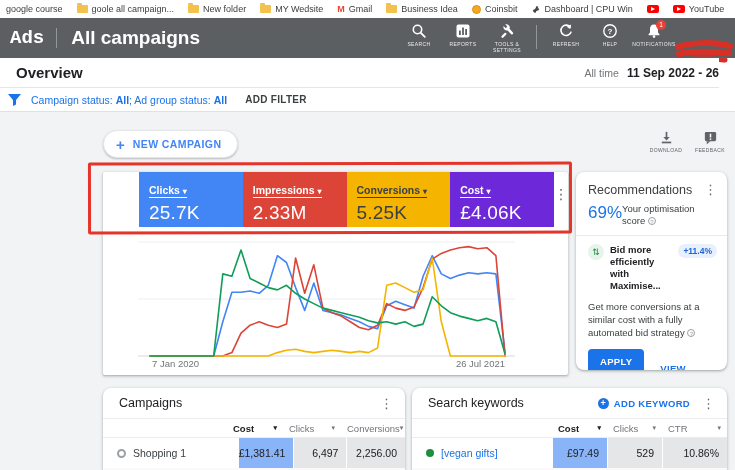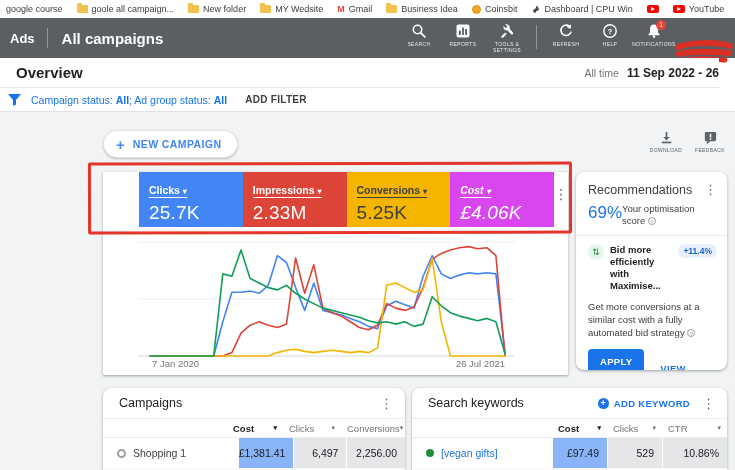--- a/index.html
+++ b/index.html
@@ -18,23 +18,23 @@
   .ic-gmail { color:#ea4335; font-weight:bold; font-size:9px; line-height:9px; }
   .ic-coin { width:9px; height:9px; border-radius:50%; background:#f5a623; border:1px solid #e08e0b; }
   .ic-runner { width:9px; height:9px; border-radius:2px; background:#fff; position:relative; }
   .ic-runner::before { content:""; position:absolute; left:4px; top:1px; width:2px; height:7px; background:#444; transform:rotate(25deg); }
   .ic-runner::after { content:""; position:absolute; left:2px; top:4px; width:6px; height:2px; background:#444; transform:rotate(-20deg); }
   .ic-yt { width:12px; height:8px; background:#f00; border-radius:2px; position:relative; }
   .ic-yt::after { content:""; position:absolute; left:4.5px; top:2px; border-left:4px solid #fff; border-top:2px solid transparent; border-bottom:2px solid transparent; }
   
   .appbar { position:absolute; left:0; top:18px; width:735px; height:40px; background:#5c5f62;
     display:flex; align-items:center; color:#fff; }
-  .brand { font-size:13px; font-weight:bold; padding:0 12px 0 10px; }
+  .brand { font-size:19px; font-weight:bold; padding:0 12px 0 10px;font-family:Liberation Mono, monospace; }
   .appbar-divider { width:1px; height:20px; background:rgba(255,255,255,.35); }
-  .app-title { font-size:15px; font-weight:bold; padding-left:14px; }
+  .app-title { font-size:19px; font-weight:bold; padding-left:14px; }
   .appbar-right { position:absolute; right:62px; top:5px; display:flex; gap:6px; align-items:flex-start; }
   .abtn { width:38px; display:flex; flex-direction:column; align-items:center; gap:2px; cursor:pointer; position:relative; }
   .abtn .lbl { font-size:5px; letter-spacing:.4px; color:#e8eaed; text-align:center; line-height:6px; }
   .abtn svg { display:block; }
   .vdiv { width:1px; height:24px; background:rgba(255,255,255,.35); margin:2px 4px 0; }
   .badge { position:absolute; top:-3px; left:21px; min-width:10px; height:10px; border-radius:5px;
     background:#e94235; color:#fff; font-size:6.5px; line-height:10px; text-align:center; padding:0 2px; }
   .scribble { position:absolute; right:2px; top:21px; }
   
   .overviewbar { position:absolute; left:0; top:58px; width:719px; height:30px; background:#fff;
@@ -278,21 +278,21 @@
       <div class="mvalue">25.7K</div>
     </div>
     <div class="mcard" style="background-color: rgb(219, 68, 55); color: rgb(255, 255, 255);">
       <span class="mlabel"><span>Impressions</span> <span class="caret">▾</span></span>
       <div class="mvalue">2.33M</div>
     </div>
     <div class="mcard" style="background-color: rgb(244, 180, 0); color: rgb(60, 64, 67);">
       <span class="mlabel"><span>Conversions</span> <span class="caret">▾</span></span>
       <div class="mvalue">5.25K</div>
     </div>
-    <div class="mcard" style="background-color: #d946ef; color: rgb(255, 255, 255); font-style: italic;">
+    <div class="mcard" style="background-color: #6d28d9; color: rgb(255, 255, 255);">
       <span class="mlabel"><span>Cost</span> <span class="caret">▾</span></span>
       <div class="mvalue">£4.06K</div>
     </div>
     <div class="strip-menu">
         <span>⋮</span>
       </div>
   </div>
   <div class="chart-wrap">
     <svg id="chart-svg" width="465" height="148">
         <line x1="35" x2="412" y1="15" y2="15" stroke="#eceef0" stroke-width="1"></line>

